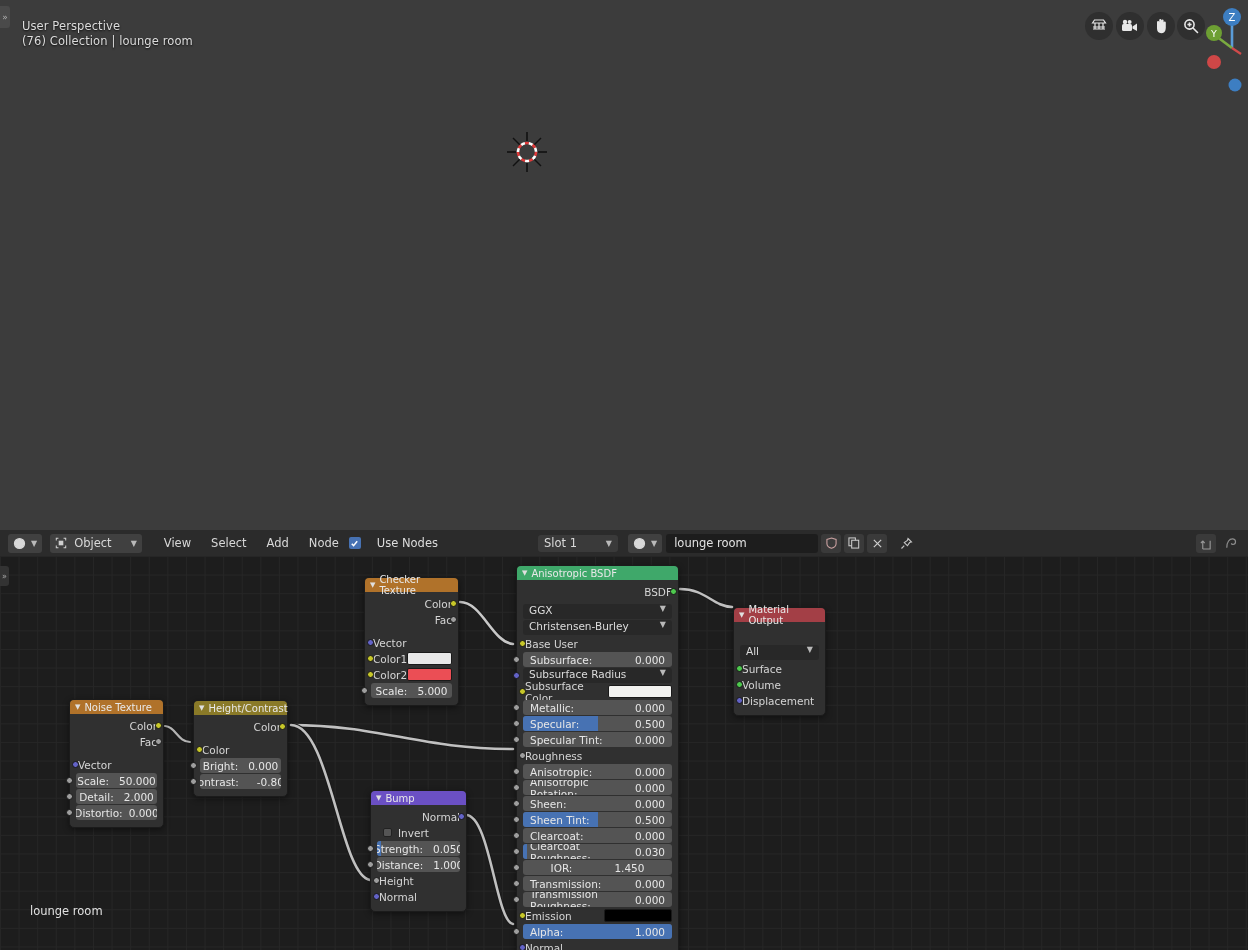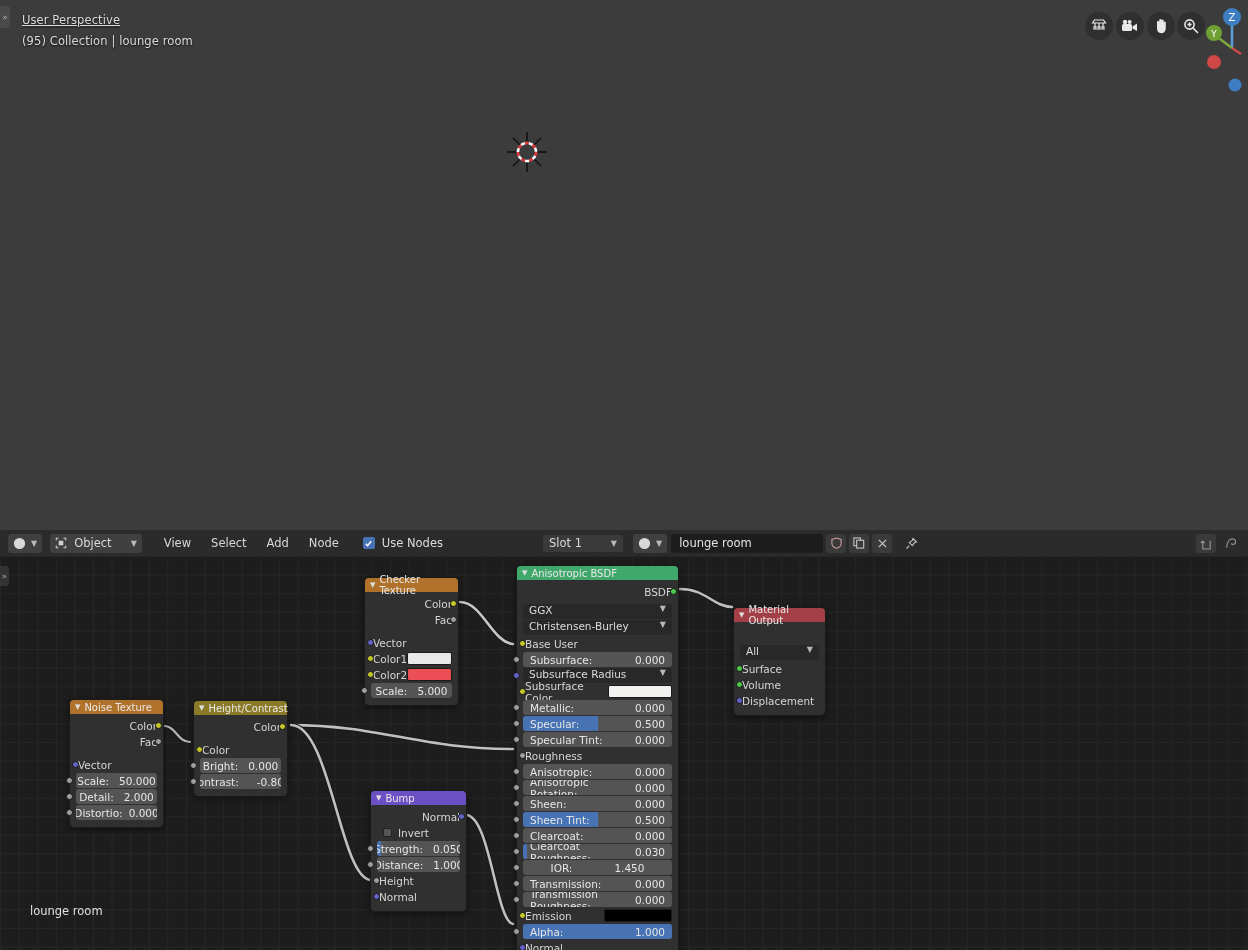--- a/index.html
+++ b/index.html
@@ -9,21 +9,21 @@
   #app { position:relative; width:1248px; height:950px; }
 
   
   #viewport { position:absolute; left:0; top:0; width:1248px; height:530px;
     background:#3c3c3c; overflow:hidden; }
 
   .floor-wrap { position:absolute; left:0; top:0; width:1248px; height:530px; overflow:hidden; }
 
   .vp-text { position:absolute; left:22px; color:#dcdcdc; font-size:11.5px;
     text-shadow:0 1px 2px rgba(0,0,0,.8); letter-spacing:.1px; }
-  #vp-persp { top:13px;text-decoration:underline; }
+  #vp-persp { top:19px; }
   #vp-coll  { top:34px; }
 
   .vp-sidetab { position:absolute; left:0; top:6px; width:10px; height:22px;
     background:#4a4a4a; border-radius:0 3px 3px 0; display:flex;
     align-items:center; justify-content:center; color:#b0b0b0; font-size:9px; }
 
   
   #cursor3d { position:absolute; left:507px; top:132px; width:40px; height:40px; }
 
   
@@ -121,21 +121,21 @@
 <div id="app">
 
   <div id="viewport">
     <div class="floor-wrap">
       
     </div>
 
     <div class="vp-sidetab">»</div>
 
     <div class="vp-text" id="vp-persp">User Perspective</div>
-    <div class="vp-text" id="vp-coll">(95) Collection | lounge room</div>
+    <div class="vp-text" id="vp-coll">(76) Collection | lounge room</div>
 
     <svg id="cursor3d" viewBox="0 0 40 40">
       <line x1="20" y1="0" x2="20" y2="9" stroke="#111" stroke-width="1.6"></line>
       <line x1="20" y1="31" x2="20" y2="40" stroke="#111" stroke-width="1.6"></line>
       <line x1="0" y1="20" x2="9" y2="20" stroke="#111" stroke-width="1.6"></line>
       <line x1="31" y1="20" x2="40" y2="20" stroke="#111" stroke-width="1.6"></line>
       <line x1="6" y1="6" x2="13" y2="13" stroke="#111" stroke-width="1.4"></line>
       <line x1="34" y1="34" x2="27" y2="27" stroke="#111" stroke-width="1.4"></line>
       <line x1="34" y1="6" x2="27" y2="13" stroke="#111" stroke-width="1.4"></line>
       <line x1="6" y1="34" x2="13" y2="27" stroke="#111" stroke-width="1.4"></line>
@@ -202,21 +202,21 @@
       <span class="chev" style="margin-left:12px">▼</span>
     </div>
 
     <div style="display:flex;margin-left:12px">
       <div class="menu-item">View</div>
       <div class="menu-item">Select</div>
       <div class="menu-item">Add</div>
       <div class="menu-item">Node</div>
     </div>
 
-    <div style="display:flex;align-items:center;gap:7px;margin-left:14px">
+    <div style="display:flex;align-items:center;gap:16px;margin-left:0">
       <div class="checkbox">
         <svg width="9" height="9" viewBox="0 0 10 10" fill="none" stroke="#fff" stroke-width="1.7">
           <path d="M2 5.2 L4 7.4 L8 2.6"></path>
         </svg>
       </div>
       <span style="font-size:11.5px;color:#dcdcdc">Use Nodes</span>
     </div>
 
     <div class="field-dd" style="margin-left:100px;width:80px">
       <span>Slot 1</span>

